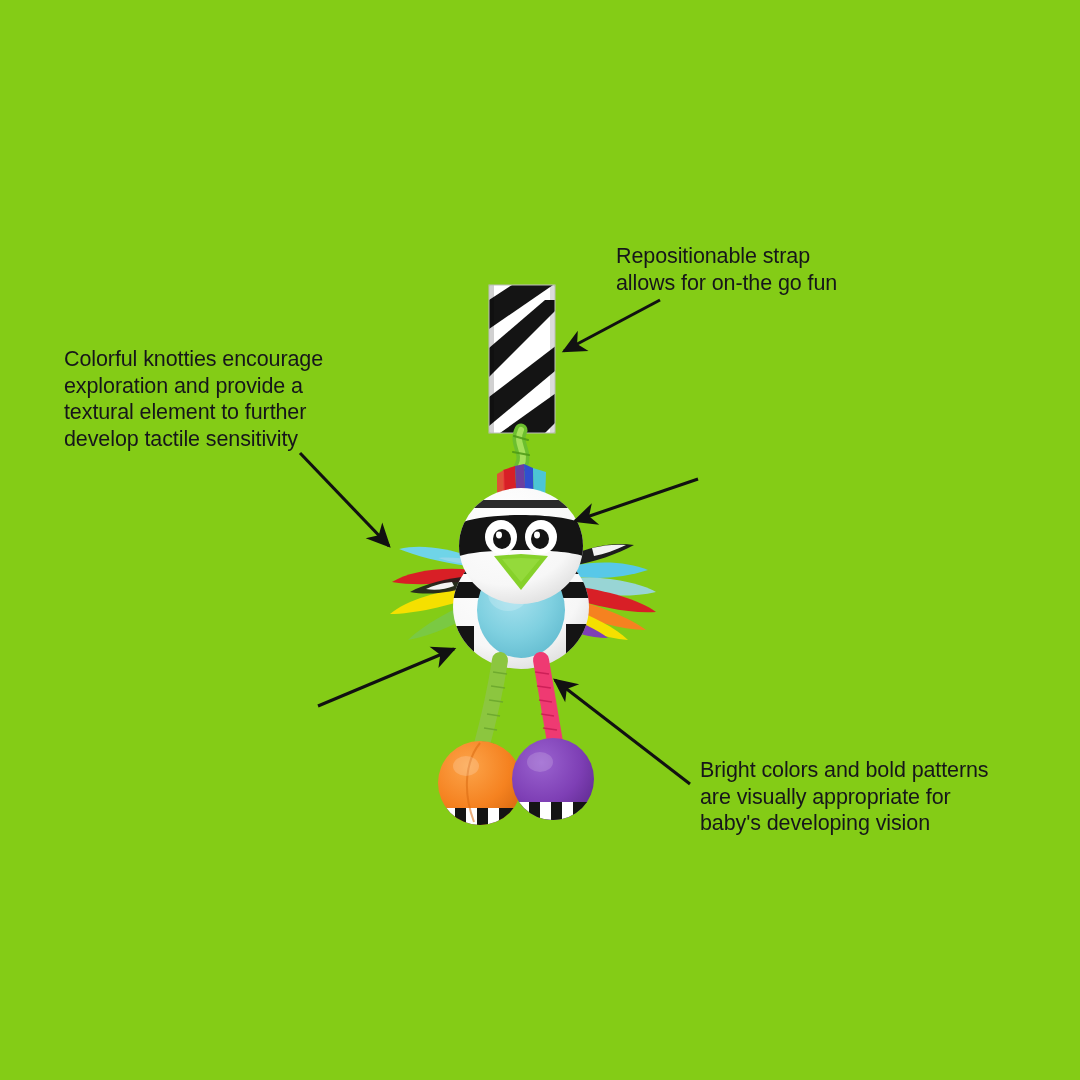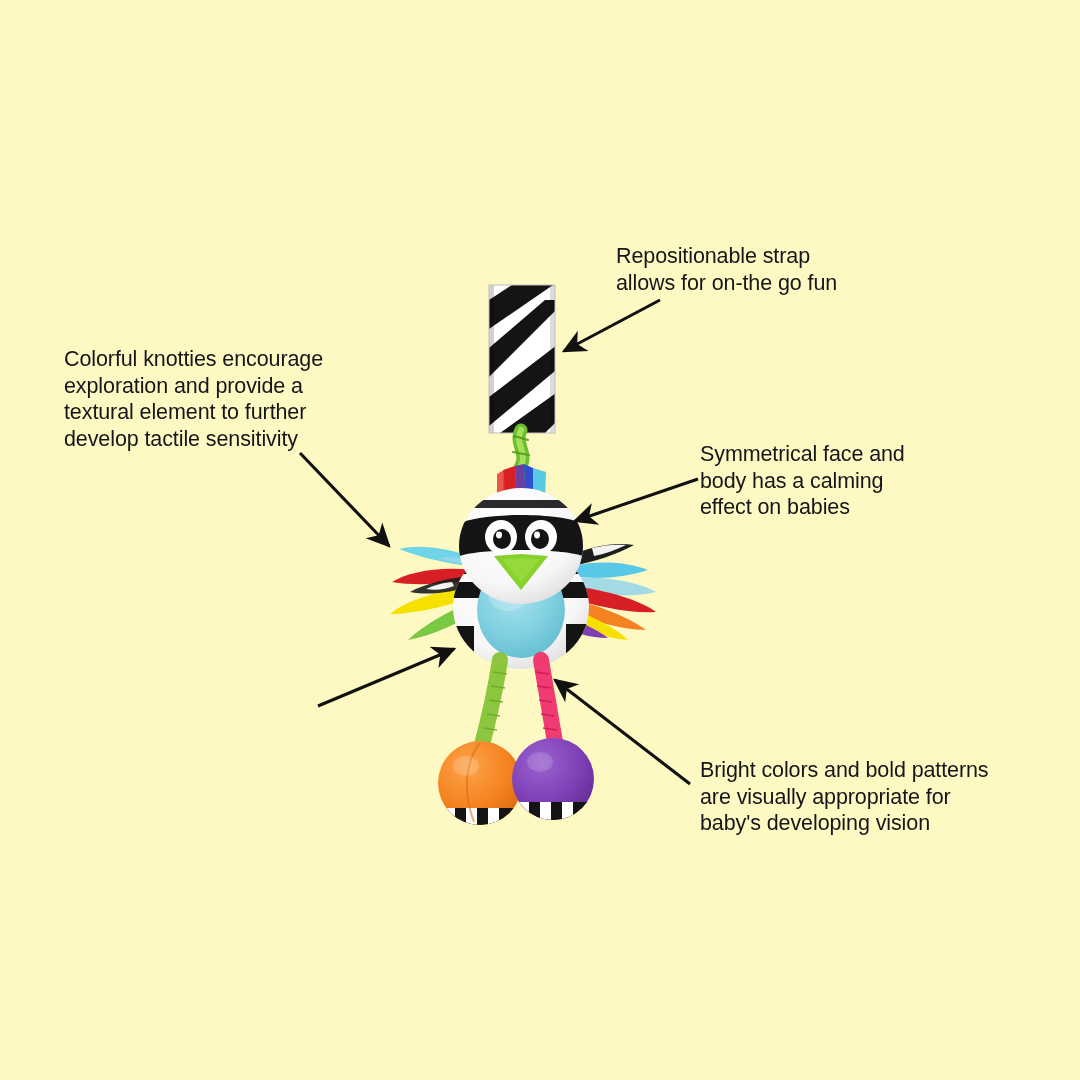--- a/index.html
+++ b/index.html
@@ -9,21 +9,21 @@
     background: #ffffff;
   }
   body {
     font-family: "Liberation Sans", sans-serif;
     -webkit-font-smoothing: antialiased;
   }
   #page {
     position: relative;
     width: 1080px;
     height: 1080px;
-    background: #fef9c3;
+    background: #84cc16;
     overflow: hidden;
   }
   .callout {
     position: absolute;
     color: #16161a;
     font-family: "Liberation Sans", sans-serif;
     font-size: 21.5px;
     line-height: 26.5px;
     letter-spacing: -0.1px;
     white-space: pre-line;
@@ -243,22 +243,19 @@
   </svg>
 
   <div id="co-strap" class="callout align-left">Repositionable strap
 allows for on-the go fun</div>
 
   <div id="co-knot" class="callout align-right">Colorful knotties encourage
 exploration and provide a
 textural element to further
 develop tactile sensitivity</div>
 
-  <div id="co-sym" class="callout align-left">Symmetrical face and
-body has a calming
-effect on babies</div>
 
 
   <div id="co-bright" class="callout align-left">Bright colors and bold patterns
 are visually appropriate for
 baby's developing vision</div>
 
 </div>
 
 </body></html>

